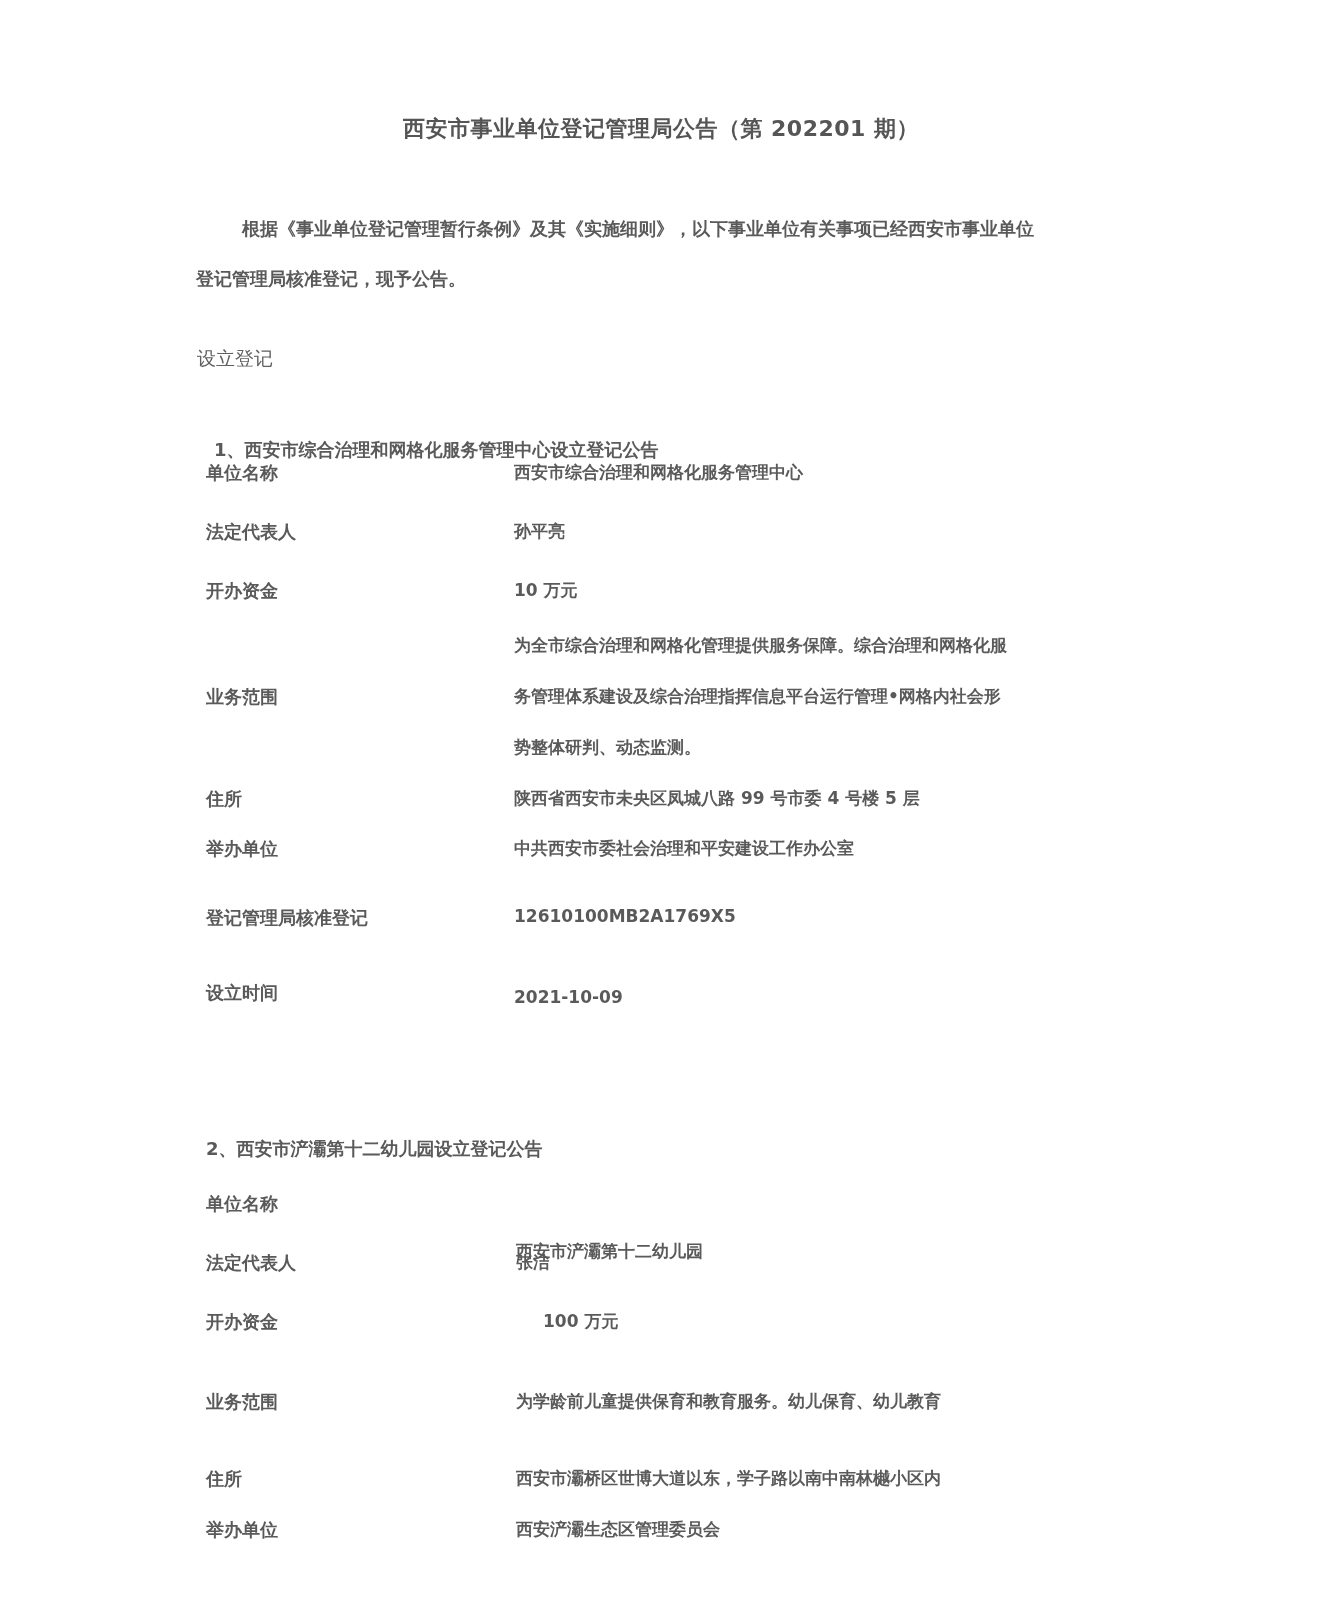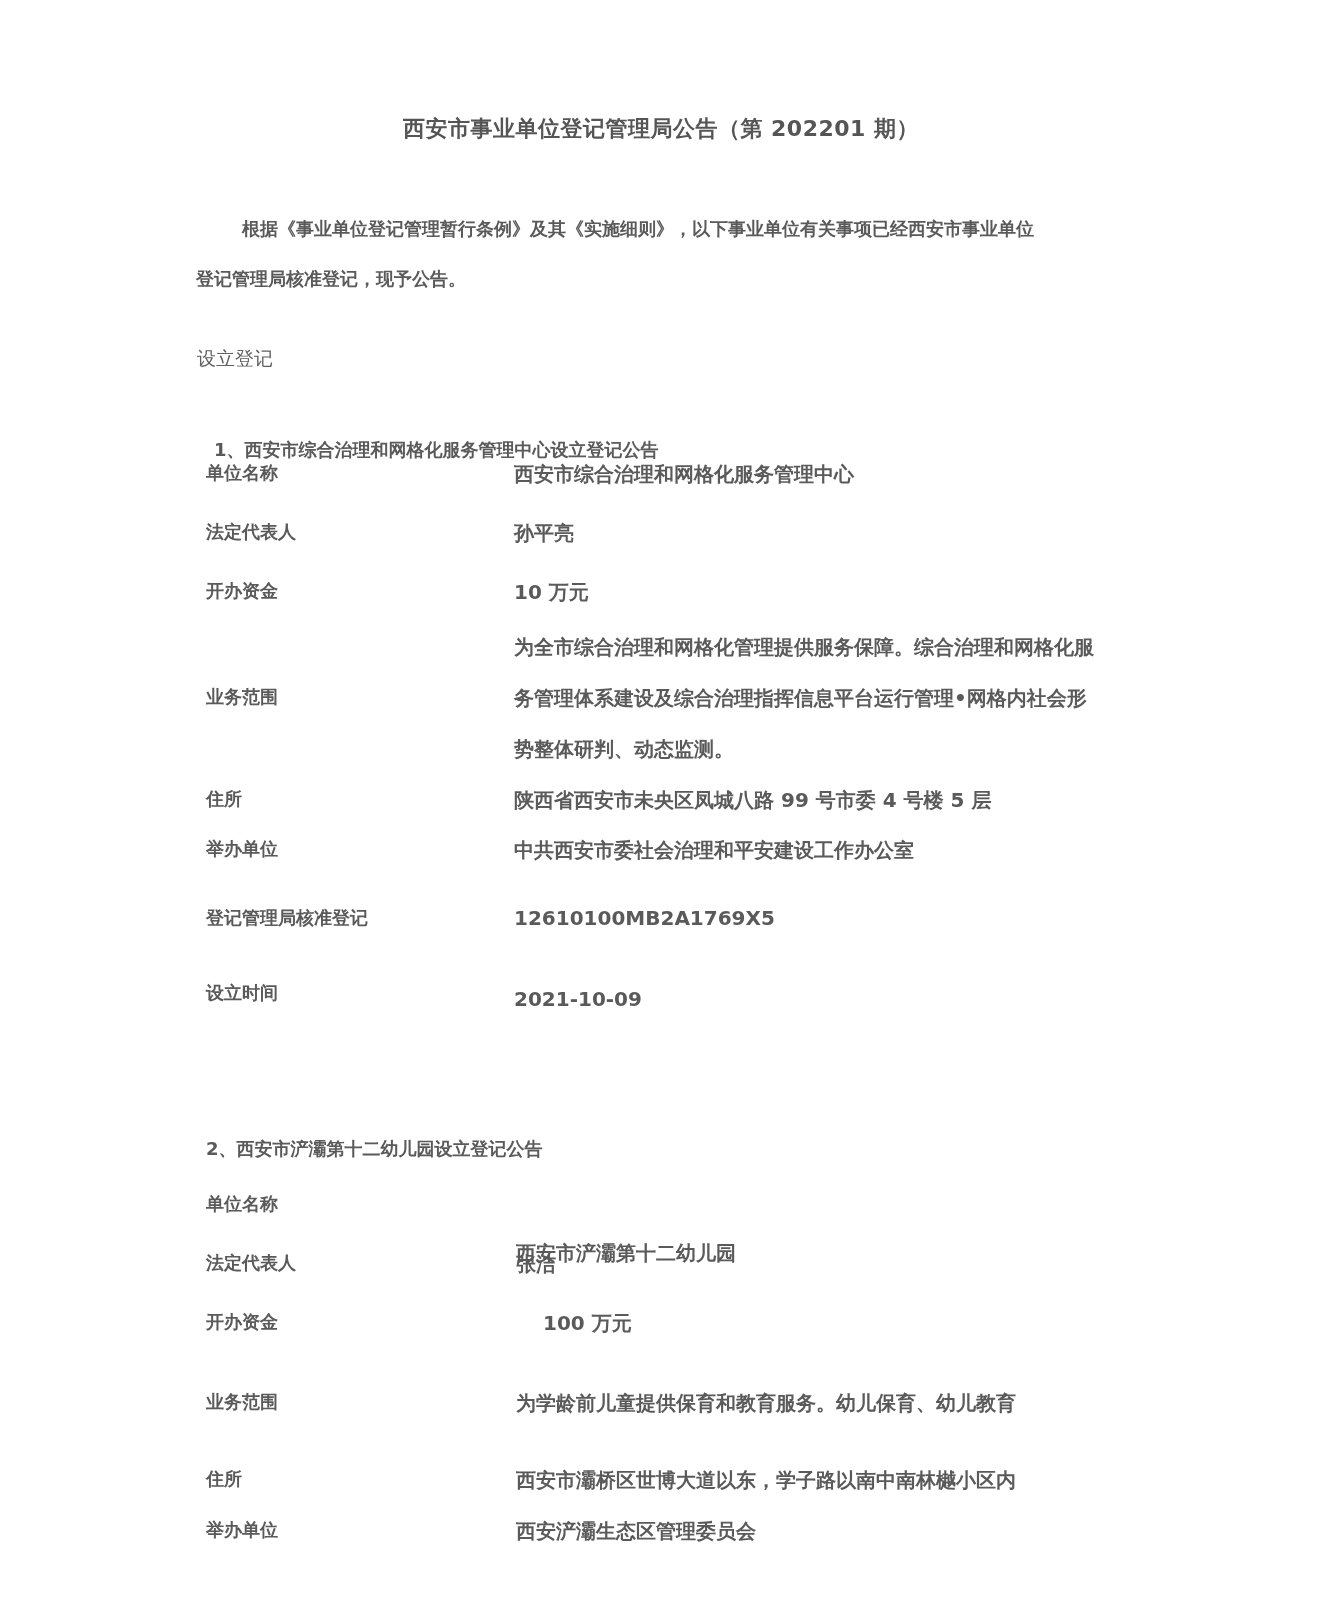--- a/index.html
+++ b/index.html
@@ -38,21 +38,21 @@
       font-size: 18px;
       font-weight: bold;
       color: #5a5a5a;
     }
     .lbl {
       font-size: 18px;
       font-weight: bold;
       color: #5a5a5a;
     }
     .val {
-      font-size: 20px;
+      font-size: 17px;
       font-weight: bold;
       color: #5a5a5a;
     }
   </style>
 </head>
 <body>
 
 <div>
 
   <div class="abs title">西安市事业单位登记管理局公告（第 202201 期）</div>

